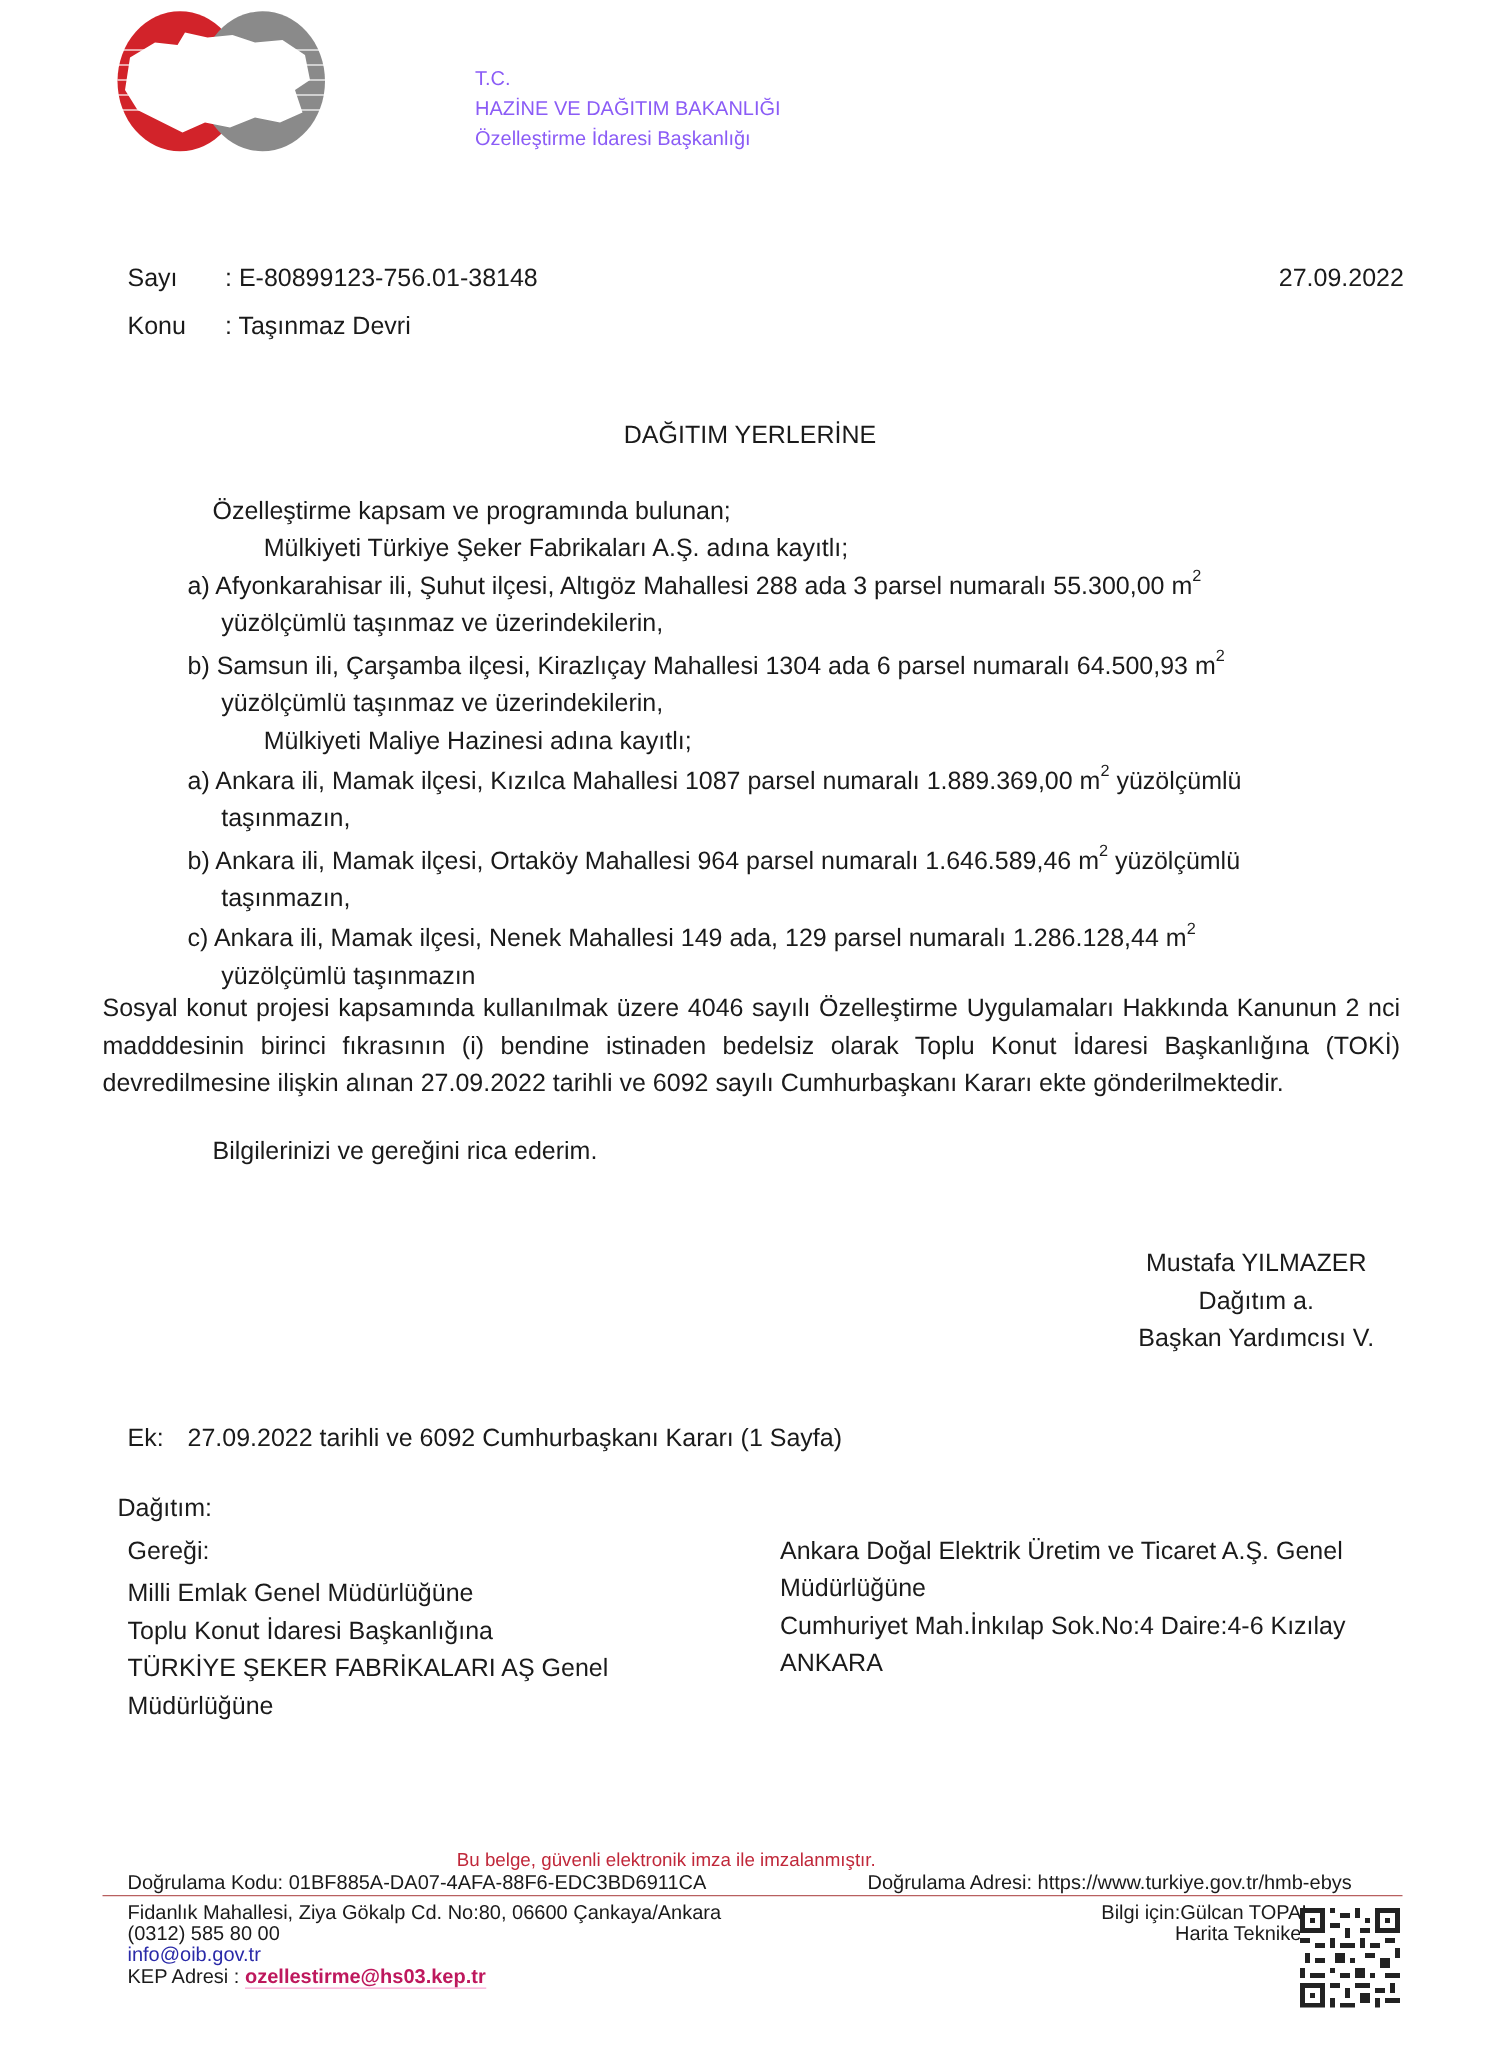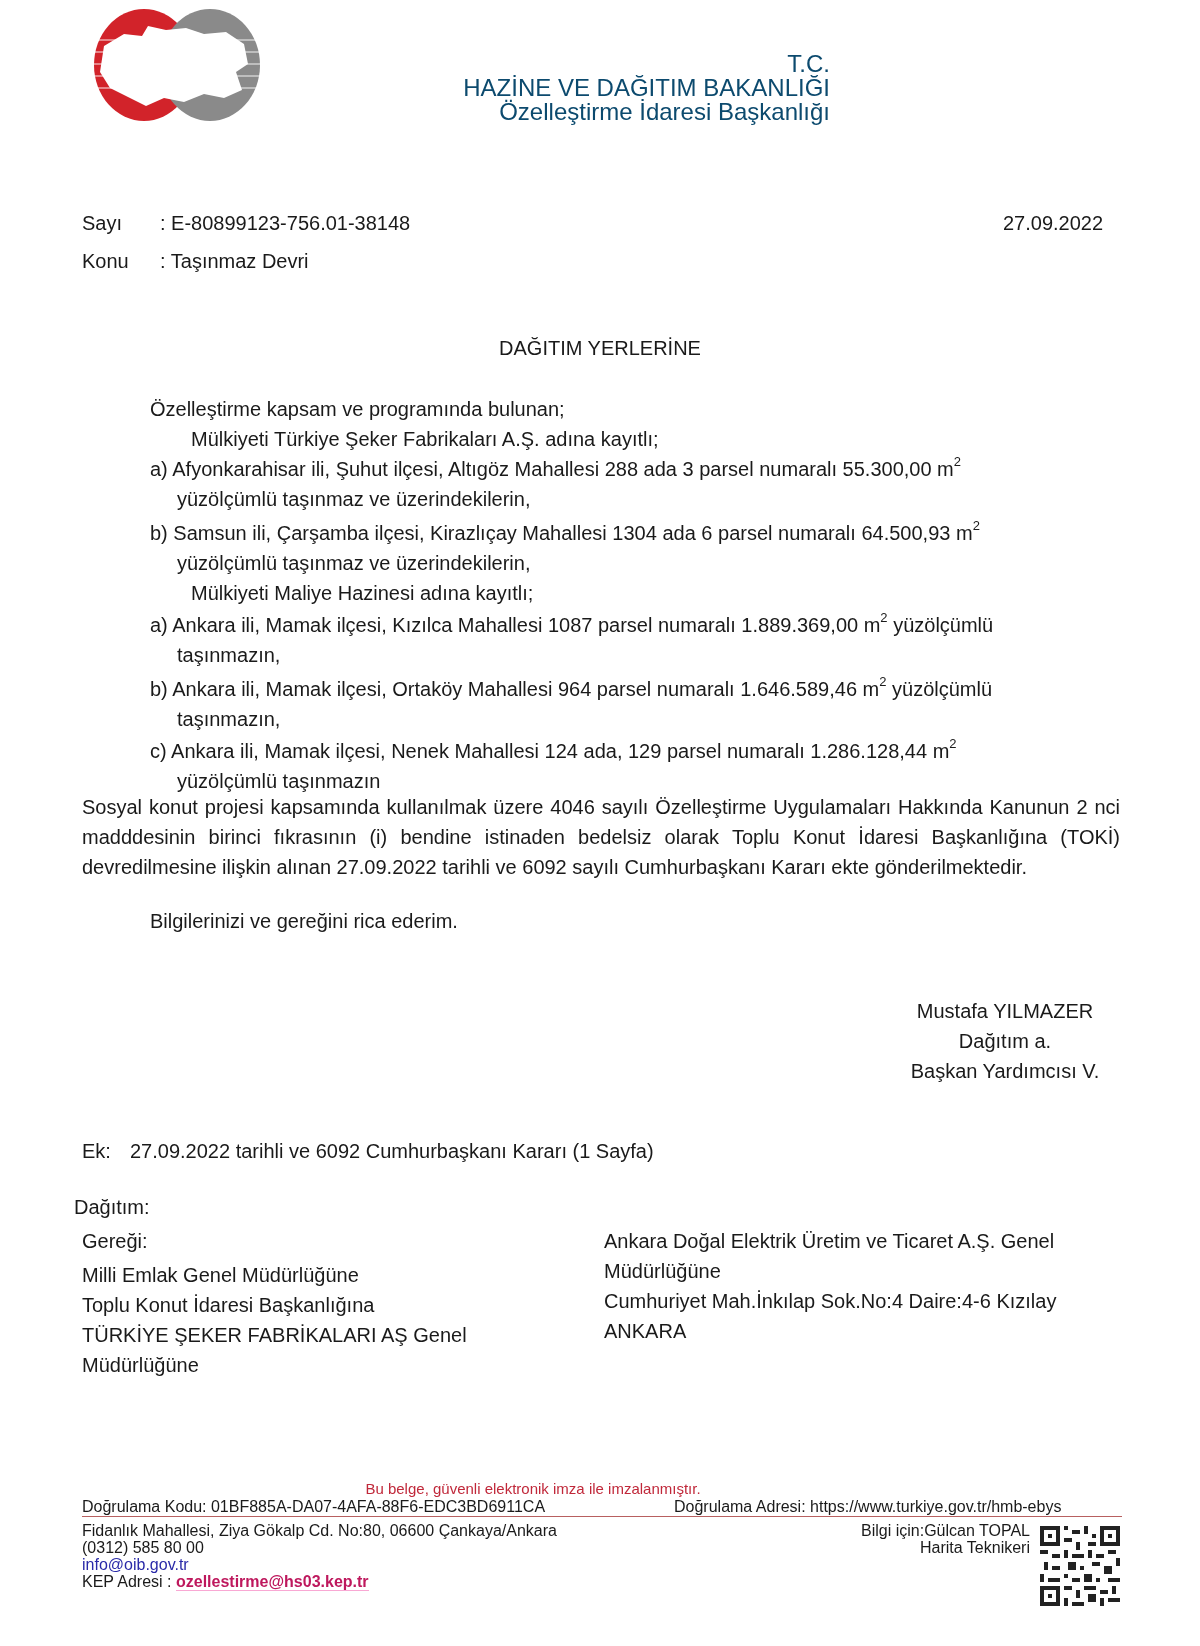--- a/index.html
+++ b/index.html
@@ -1,24 +1,24 @@
 <!DOCTYPE html>
 <html><head>
   <meta charset="utf-8">
   <style>
     * { box-sizing: border-box; margin: 0; padding: 0; }
     html, body { width: 1200px; height: 1646px; background: #ffffff; overflow: hidden; }
     body { position: relative; font-family: "Liberation Sans", sans-serif; color: #1a1a1a; }
-    .abs { position: absolute; white-space: nowrap; }
+    .abs { position: absolute; white-space: nowrap; margin-left: 20px; }
 
     
     .logo { position: absolute; left: 86px; top: 6px; width: 182px; height: 118px; }
 
     
-    .header { position: absolute; left: 380px; top: 52px; width: 450px; text-align: right; font-size: 24px; line-height: 24px; color: #0c4a6e; }
+    .header { position: absolute; left: 380px; top: 52px; width: 450px; text-align: left; font-size: 16px; line-height: 24px; color: #8b5cf6; }
 
     .meta { font-size: 20px; color: #1a1a1a; }
     .meta .lbl { display: inline-block; width: 78px; }
 
     .title { position: absolute; left: 0; width: 1200px; top: 337px; text-align: center; font-size: 20px; color: #1a1a1a; }
 
     .body-text { font-size: 20px; line-height: 30px; color: #1a1a1a; }
     .item { position: absolute; left: 150px; width: 970px; }
     .item .row1 { display: flex; justify-content: space-between; }
     .item .row2 { padding-left: 27px; }
@@ -109,21 +109,21 @@
 
 <div class="item body-text" style="top:674px;">
   <div class="row1">
       <span><span>b) Ankara ili, Mamak ilçesi, Ortaköy Mahallesi 964 parsel numaralı 1.646.589,46 m</span><sup>2</sup><span> yüzölçümlü</span></span>
     </div>
   <div class="row2">taşınmazın,</div>
 </div>
 
 <div class="item body-text" style="top:736px;">
   <div class="row1">
-      <span><span>c) Ankara ili, Mamak ilçesi, Nenek Mahallesi 124 ada, 129 parsel numaralı 1.286.128,44  m</span><sup>2</sup></span>
+      <span><span>c) Ankara ili, Mamak ilçesi, Nenek Mahallesi 149 ada, 129 parsel numaralı 1.286.128,44  m</span><sup>2</sup></span>
     </div>
   <div class="row2">yüzölçümlü taşınmazın</div>
 </div>
 
 <div class="para" style="top:792px;">Sosyal konut projesi kapsamında kullanılmak üzere 4046 sayılı Özelleştirme Uygulamaları Hakkında Kanunun 2 nci madddesinin birinci fıkrasının (i) bendine istinaden bedelsiz olarak Toplu Konut İdaresi Başkanlığına (TOKİ) devredilmesine ilişkin alınan 27.09.2022 tarihli ve 6092 sayılı Cumhurbaşkanı Kararı ekte gönderilmektedir.</div>
 <div class="abs body-text" style="left:150px; top:906px;">Bilgilerinizi ve gereğini rica ederim.</div>
 
 <div class="sig" style="top:996px;">
   <div>Mustafa YILMAZER</div>
   <div>Dağıtım a.</div>

